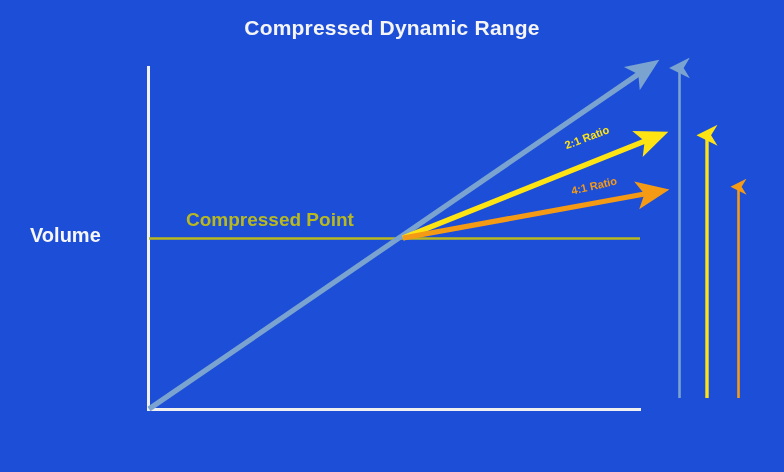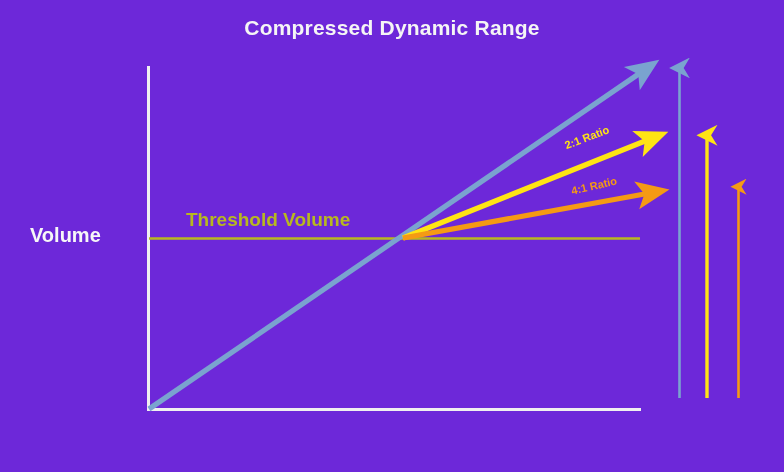--- a/index.html
+++ b/index.html
@@ -4,21 +4,21 @@
 <style>
   html, body {
     margin: 0;
     padding: 0;
     background: #2b2b2b;
   }
   #stage {
     position: relative;
     width: 784px;
     height: 472px;
-    background: #6d28d9;
+    background: #1d4ed8;
     overflow: hidden;
     font-family: "Liberation Sans", sans-serif;
     -webkit-font-smoothing: antialiased;
   }
   #chart-svg {
     position: absolute;
     left: 0;
     top: 0;
     width: 784px;
     height: 472px;
@@ -133,21 +133,21 @@
     <line x1="679.5" y1="398" x2="679.5" y2="70" stroke="#7aa3cf" stroke-width="2.6" marker-end="url(#arrow-bar-blue)"></line>
     <line x1="707" y1="398" x2="707" y2="137" stroke="#ffe414" stroke-width="3.4" marker-end="url(#arrow-bar-yellow)"></line>
     <line x1="738.5" y1="398" x2="738.5" y2="188" stroke="#f59a14" stroke-width="2.6" marker-end="url(#arrow-bar-orange)"></line>
   </svg>
 
   <div class="txt" id="title">Compressed Dynamic Range</div>
 
   <div class="txt" id="ylabel">Volume</div>
 
 
-  <div class="txt" id="threshold-label">Threshold Volume</div>
+  <div class="txt" id="threshold-label">Compressed Point</div>
 
   <div class="txt" id="ratio-1-label">2:1 Ratio</div>
 
   <div class="txt" id="ratio-2-label">4:1 Ratio</div>
 
   <div class="txt" id="ranges-label">
     <span>Dynamic</span>
     
   </div>
 

